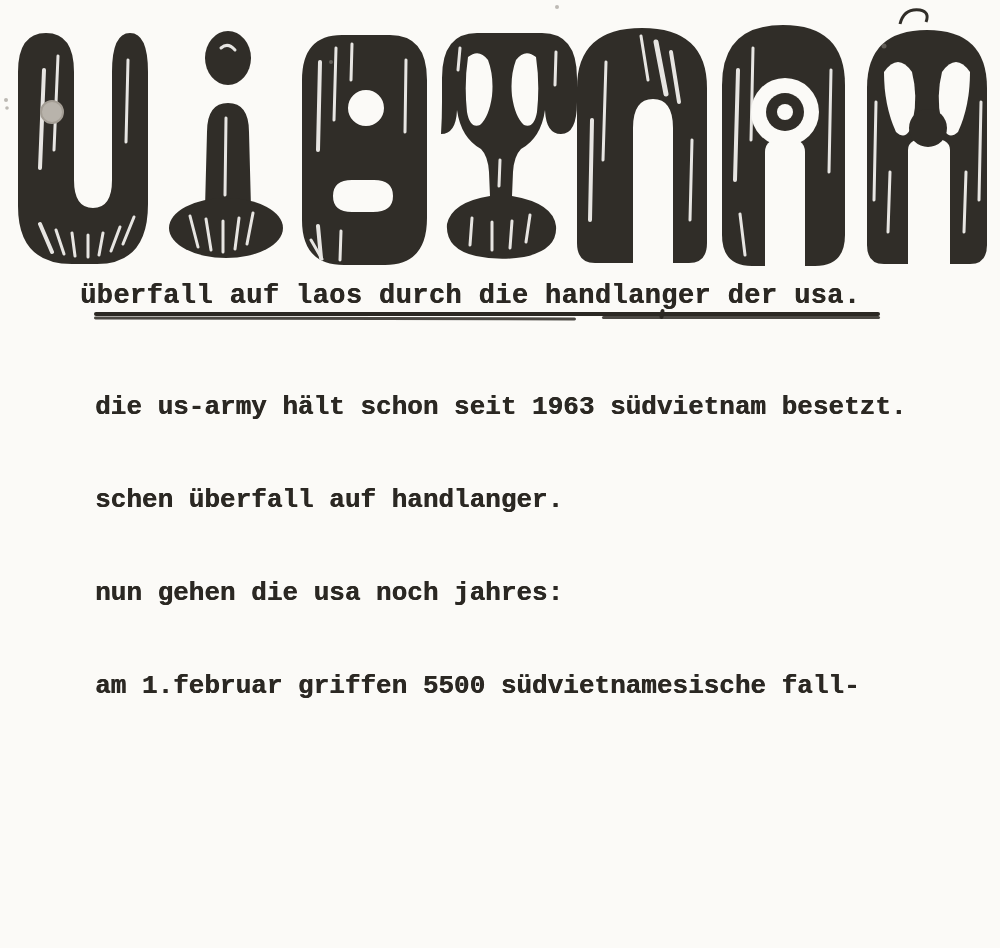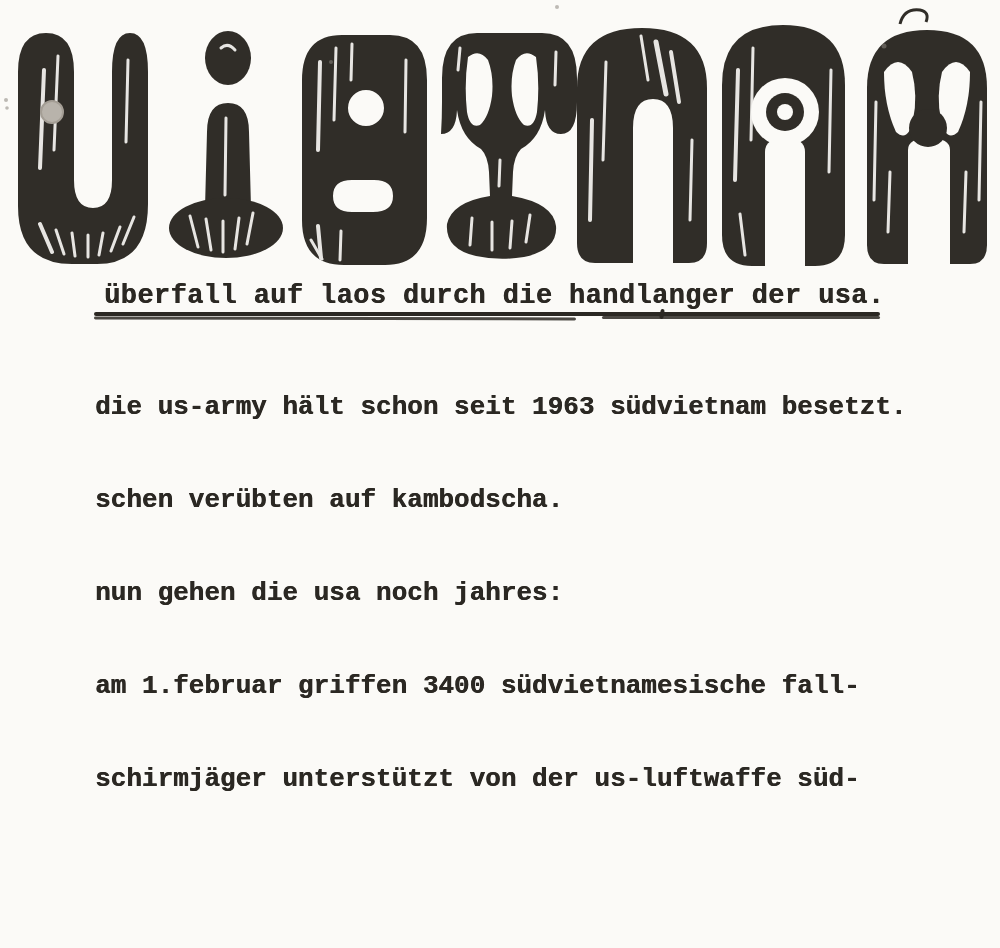--- a/index.html
+++ b/index.html
@@ -5,21 +5,21 @@
   html,body{margin:0;padding:0;}
   .page{
     position:relative;
     width:1000px;height:948px;
     background:#fbfaf7;
     font-family:"Liberation Mono", monospace;
     overflow:hidden;
   }
   .masthead{position:absolute;top:0;left:0;display:block;}
   .headline{
-    position:absolute;left:104px;top:281px;
+    position:absolute;left:80px;top:281px;
     font-size:27px;font-weight:bold;letter-spacing:0.4px;
     color:#2b2823;white-space:pre;
     text-shadow:0.5px 0 0.3px currentColor;
   }
   .ul{position:absolute;background:#2b2823;border-radius:2px;}
   .ul-a{left:94px;top:312px;width:786px;height:3.5px;}
   .ul-b{left:94px;top:317px;width:482px;height:2.5px;opacity:.85;transform:rotate(.12deg);}
   .ul-c{left:602px;top:316px;width:278px;height:2.5px;opacity:.85;}
   .bodytext{
     position:absolute;left:95px;top:330px;
@@ -156,24 +156,23 @@
   </svg>
 
   <div class="headline">überfall auf laos durch die handlanger der usa.</div>
   <div class="ul ul-a"></div>
   <div class="ul ul-b"></div>
   <div class="ul ul-c"></div>
   <div class="stray-apostrophe"></div>
 
   <div class="bodytext">
     <div>die us-army hält schon seit 1963 südvietnam besetzt.</div>
-    <div>schen verübten auf kambodscha.</div>
+    <div>schen überfall auf handlanger.</div>
     <div>nun gehen die usa noch jahres:</div>
-    <div>am 1.februar griffen 3400 südvietnamesische fall-</div>
-    <div>schirmjäger unterstützt von der us-luftwaffe süd-</div>
+    <div>am 1.februar griffen 5500 südvietnamesische fall-</div>
     
     
     
     
     
     
     
     
     
     

